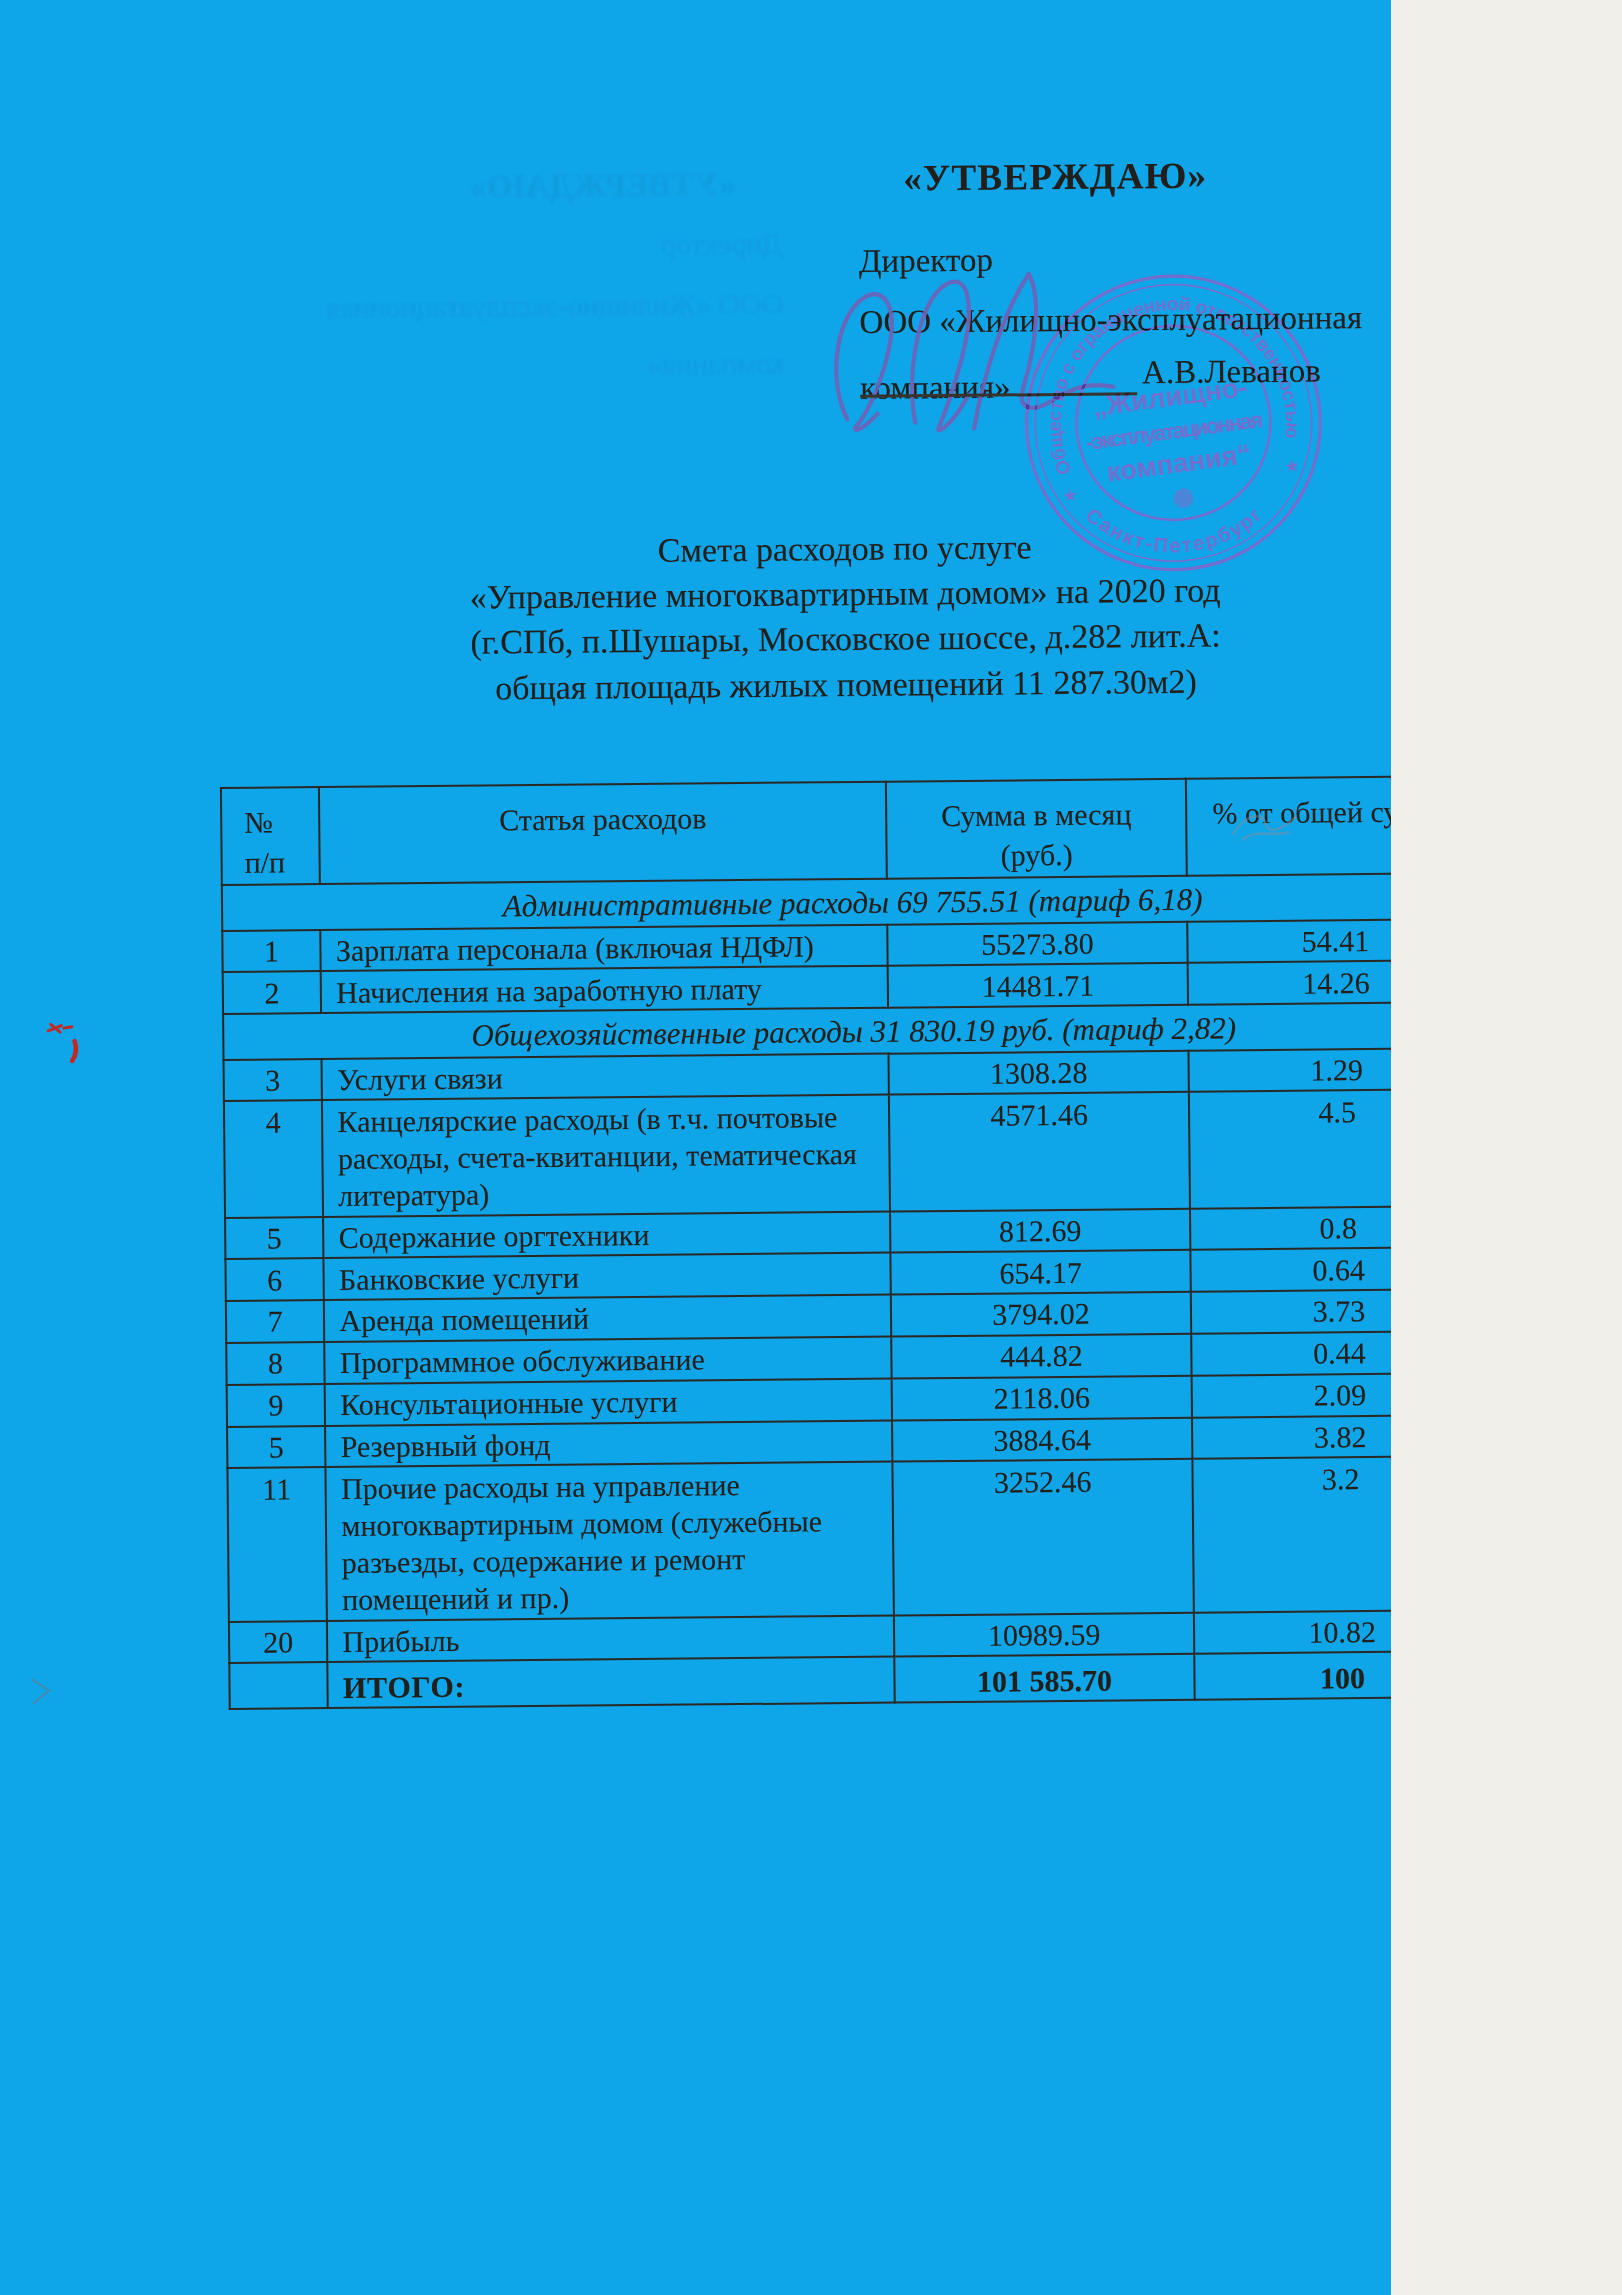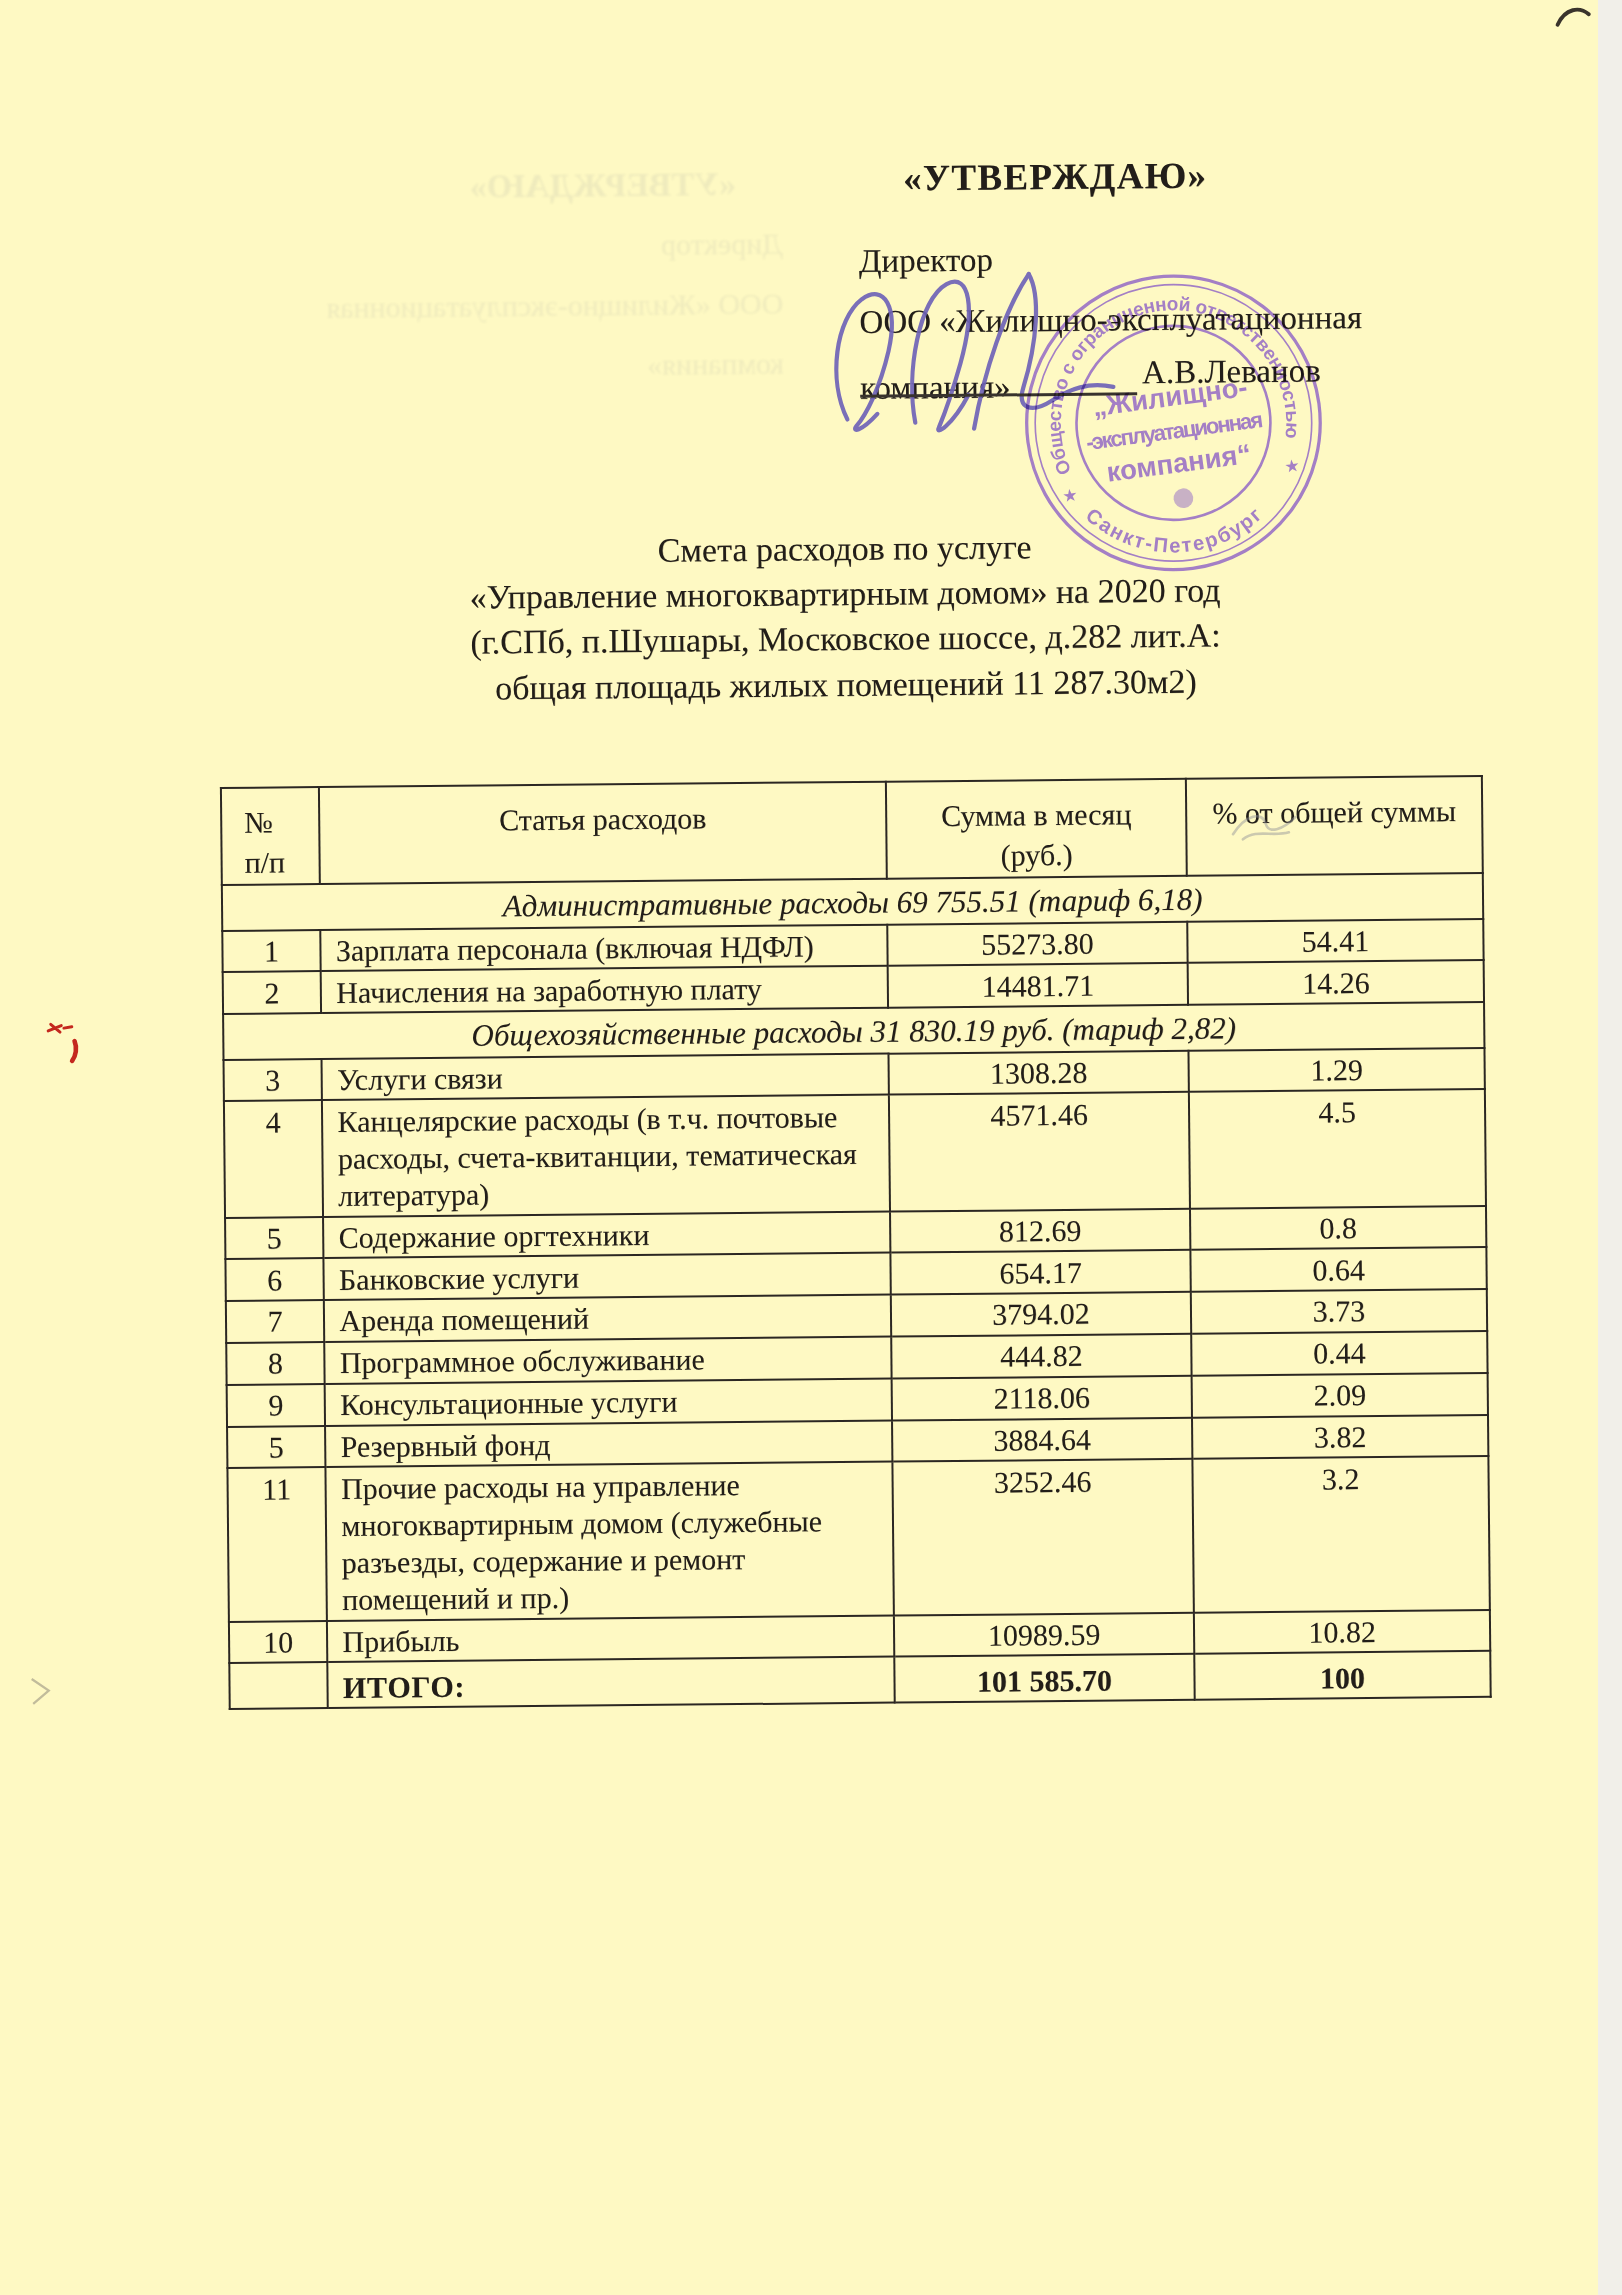--- a/index.html
+++ b/index.html
@@ -2,22 +2,22 @@
 <html style="font-size:10.5px"><head>
 <meta charset="utf-8">
 <style>
   html, body {
     margin: 0; padding: 0;
     width: 1623px; height: 2295px;
     background: #f1efe9;
   }
   .paper {
     position: absolute; inset: 0;
-    width: 1598px; height: 2295px;
-    background: #fef9c3;
+    width: 1391px; height: 2295px;
+    background: #0ea5e9;
     overflow: hidden;
     font-family: "Liberation Serif", "DejaVu Serif", serif;
     color: #221e19;
   }
   .tilt {
     position: absolute; inset: 0;
     transform: rotate(-0.55deg);
     transform-origin: 851px 1211px;
   }
   .abs { position: absolute; }
@@ -242,21 +242,21 @@
               <td class="c-sum">3884.64</td>
               <td class="c-pct">3.82</td>
             </tr>
             <tr class="r-item">
               <td class="c-num">11</td>
               <td class="c-label">Прочие расходы на управление многоквартирным домом (служебные разъезды, содержание и ремонт помещений и пр.)</td>
               <td class="c-sum">3252.46</td>
               <td class="c-pct">3.2</td>
             </tr>
             <tr class="r-item">
-              <td class="c-num">10</td>
+              <td class="c-num">20</td>
               <td class="c-label">Прибыль</td>
               <td class="c-sum">10989.59</td>
               <td class="c-pct">10.82</td>
             </tr>
             <tr class="r-total">
               <td class="c-num"></td>
               <td class="c-label">ИТОГО:</td>
               <td class="c-sum">101 585.70</td>
               <td class="c-pct">100</td>
             </tr>

